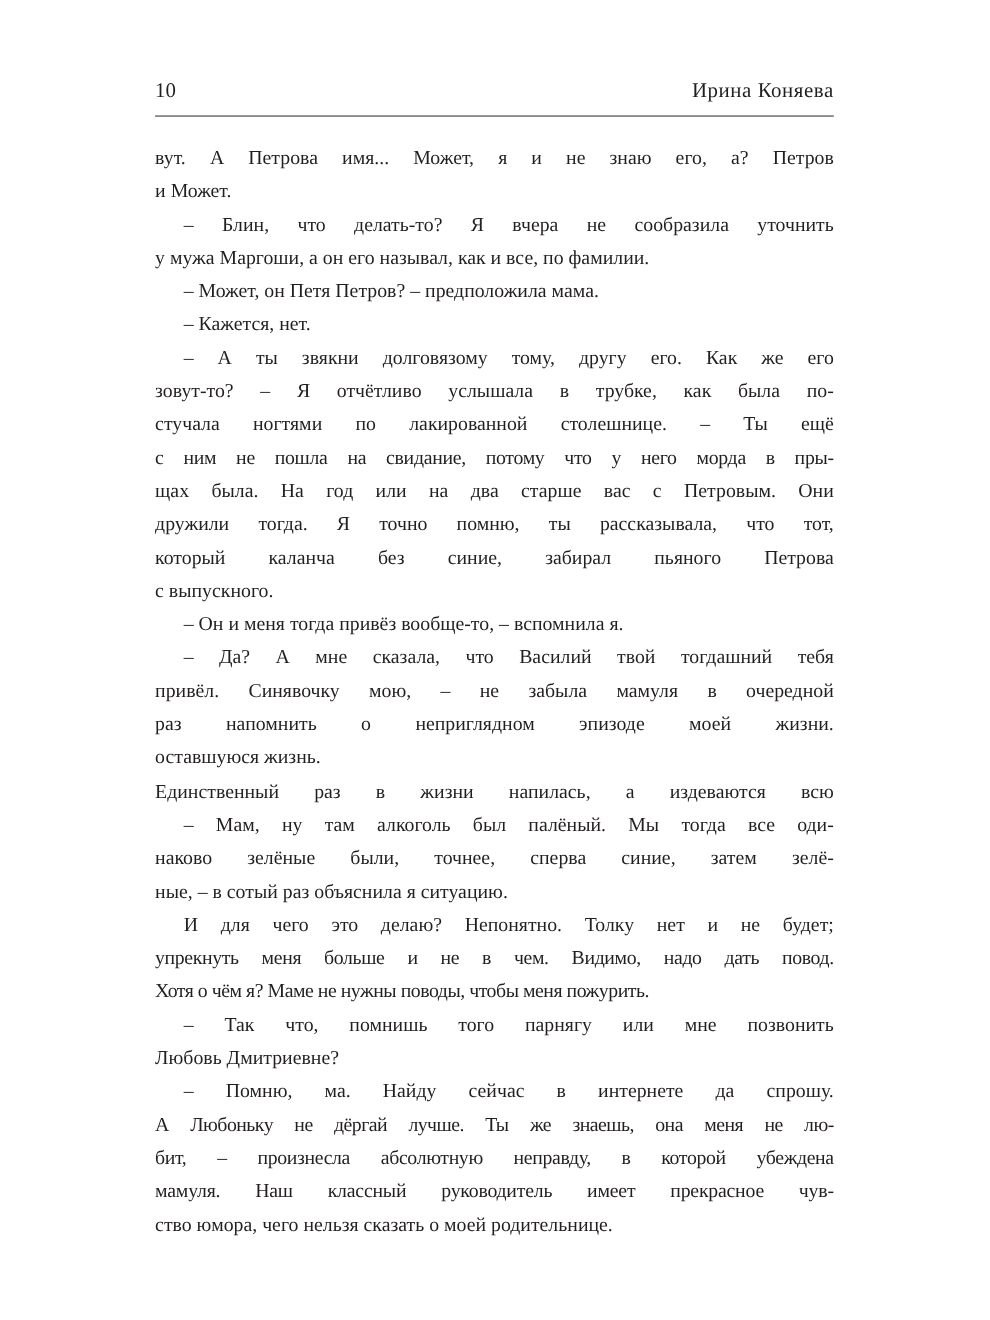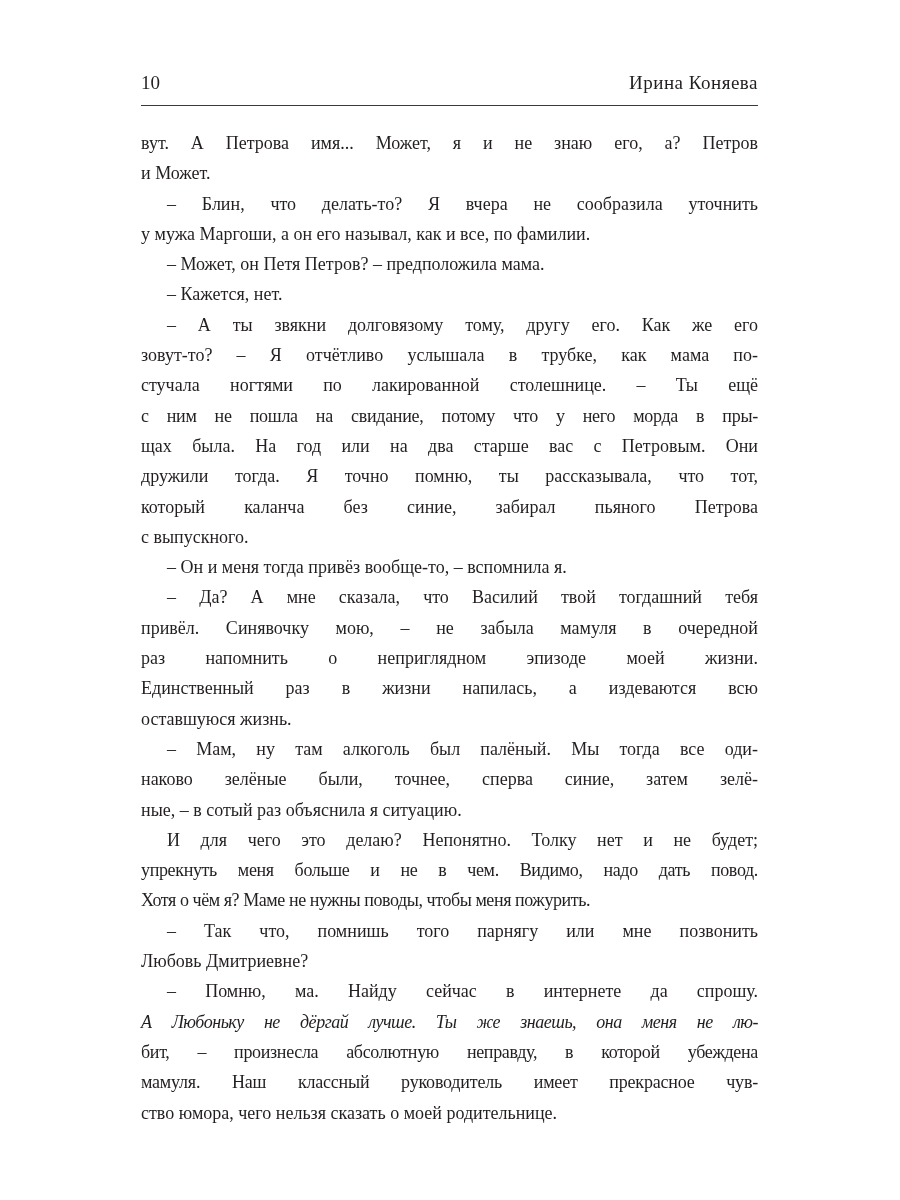--- a/index.html
+++ b/index.html
@@ -86,40 +86,40 @@
 
   <div class="body-text" id="body-text">
 
   <span class="line" style="display: block;">вут. А Петрова имя... Может, я и не знаю его, а? Петров</span>
       <span class="line last" style="display: block;">и Может.</span>
       <span class="line indent" style="display: block;">– Блин, что делать-то? Я вчера не сообразила уточнить</span>
       <span class="line last" style="display: block;">у мужа Маргоши, а он его называл, как и все, по фамилии.</span>
       <span class="line indent last" style="display: block;">– Может, он Петя Петров? – предположила мама.</span>
       <span class="line indent last" style="display: block;">– Кажется, нет.</span>
       <span class="line indent" style="display: block;">– А ты звякни долговязому тому, другу его. Как же его</span>
-      <span class="line" style="display: block;">зовут-то? – Я отчётливо услышала в трубке, как мама по-</span>
+      <span class="line" style="display: block;">зовут-то? – Я отчётливо услышала в трубке, как была по-</span>
       <span class="line" style="display: block;">стучала ногтями по лакированной столешнице. – Ты ещё</span>
       <span class="line" style="display: block; letter-spacing: -0.277px;">с ним не пошла на свидание, потому что у него морда в пры-</span>
       <span class="line" style="display: block;">щах была. На год или на два старше вас с Петровым. Они</span>
       <span class="line" style="display: block;">дружили тогда. Я точно помню, ты рассказывала, что тот,</span>
       <span class="line" style="display: block;">который каланча без синие, забирал пьяного Петрова</span>
       <span class="line last" style="display: block;">с выпускного.</span>
       <span class="line indent last" style="display: block;">– Он и меня тогда привёз вообще-то, – вспомнила я.</span>
       <span class="line indent" style="display: block;">– Да? А мне сказала, что Василий твой тогдашний тебя</span>
       <span class="line" style="display: block;">привёл. Синявочку мою, – не забыла мамуля в очередной</span>
       <span class="line" style="display: block;">раз напомнить о неприглядном эпизоде моей жизни.</span>
+      <span class="line last" style="display: block;">оставшуюся жизнь.</span>
       <span class="line" style="display: block;">Единственный раз в жизни напилась, а издеваются всю</span>
-      <span class="line last" style="display: block;">оставшуюся жизнь.</span>
       <span class="line indent" style="display: block;">– Мам, ну там алкоголь был палёный. Мы тогда все оди-</span>
       <span class="line" style="display: block;">наково зелёные были, точнее, сперва синие, затем зелё-</span>
       <span class="line last" style="display: block;">ные, – в сотый раз объяснила я ситуацию.</span>
       <span class="line indent" style="display: block;">И для чего это делаю? Непонятно. Толку нет и не будет;</span>
       <span class="line" style="display: block; letter-spacing: -0.343px;">упрекнуть меня больше и не в чем. Видимо, надо дать повод.</span>
       <span class="line last" style="display: block; letter-spacing: -0.43px;">Хотя о чём я? Маме не нужны поводы, чтобы меня пожурить.</span>
       <span class="line indent" style="display: block;">– Так что, помнишь того парнягу или мне позвонить</span>
       <span class="line last" style="display: block;">Любовь Дмитриевне?</span>
       <span class="line indent" style="display: block;">– Помню, ма. Найду сейчас в интернете да спрошу.</span>
-      <span class="line" style="display: block; letter-spacing: -0.478px; font-style: italic;">А Любоньку не дёргай лучше. Ты же знаешь, она меня не лю-</span>
+      <span class="line" style="display: block; letter-spacing: -0.478px;">А Любоньку не дёргай лучше. Ты же знаешь, она меня не лю-</span>
       <span class="line" style="display: block; letter-spacing: -0.328px;">бит, – произнесла абсолютную неправду, в которой убеждена</span>
       <span class="line" style="display: block; letter-spacing: -0.199px;">мамуля. Наш классный руководитель имеет прекрасное чув-</span>
       <span class="line last" style="display: block;">ство юмора, чего нельзя сказать о моей родительнице.</span>
     </div>
 </div>
 
 </body></html>

